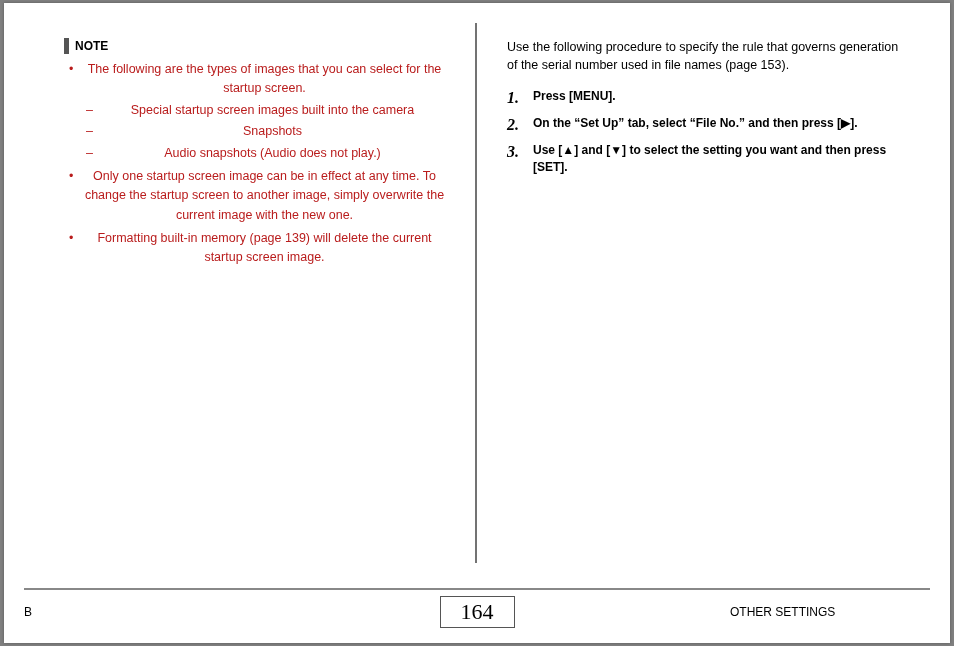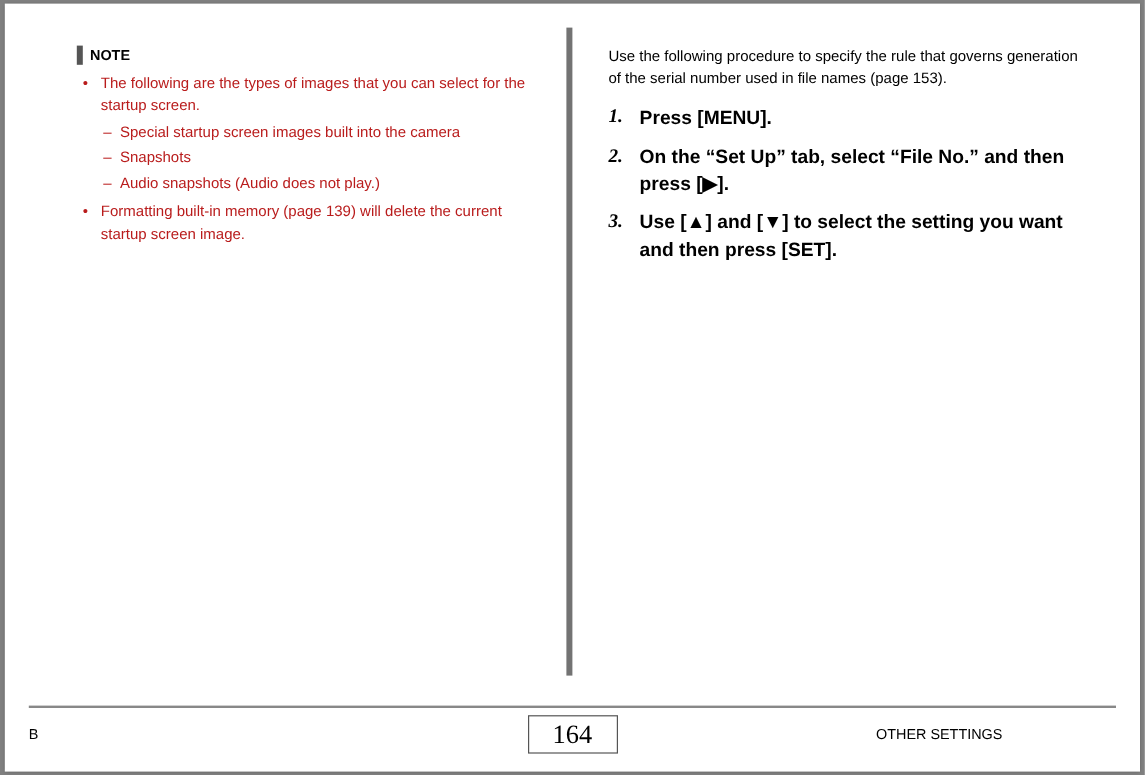--- a/index.html
+++ b/index.html
@@ -22,21 +22,21 @@
   }
   .content {
     display: flex;
     height: 560px;
     padding-top: 20px;
   }
   .col {
     width: 50%;
     padding: 15px 30px 0 60px;
   }
-  .col-left { border-right: 5px solid #737373; }
+  .col-left { border-right: 2px solid #737373; text-align: center; }
   .col-right { padding: 15px 45px 0 30px; }
   .note-heading {
     display: flex;
     align-items: center;
     font-weight: bold;
     font-size: 12px;
     margin-bottom: 6px;
   }
   .note-bar {
     display: inline-block;
@@ -94,21 +94,21 @@
   }
   ol.steps {
     list-style: none;
     counter-reset: step;
     padding-left: 0;
   }
   ol.steps > li {
     counter-increment: step;
     position: relative;
     padding-left: 26px;
-    font-size: 16px;
+    font-size: 12px;
     font-weight: bold;
     line-height: 1.4;
     margin-bottom: 10px;
   }
   ol.steps > li::before {
     content: counter(step) ".";
     position: absolute;
     left: 0;
     top: -1px;
     font-weight: bold;
@@ -156,20 +156,21 @@
       </div>
       <ul class="outer">
         <li>
           <span>The following are the types of images that you can select for the startup screen.</span>
           <ul class="inner">
             <li>Special startup screen images built into the camera</li>
             <li>Snapshots</li>
             <li>Audio snapshots (Audio does not play.)</li>
           </ul>
         </li>
+        <li>Only one startup screen image can be in effect at any time. To change the startup screen to another image, simply overwrite the current image with the new one.</li>
         <li>Formatting built-in memory (page 139) will delete the current startup screen image.</li>
       </ul>
     </div>
 
     <div class="col col-right">
       <div class="intro">Use the following procedure to specify the rule that governs generation of the serial number used in file names (page 153).</div>
       <ol class="steps">
         <li>Press [MENU].</li>
         <li>On the “Set Up” tab, select “File No.” and then press [▶].</li>
         <li>Use [▲] and [▼] to select the setting you want and then press [SET].</li>

